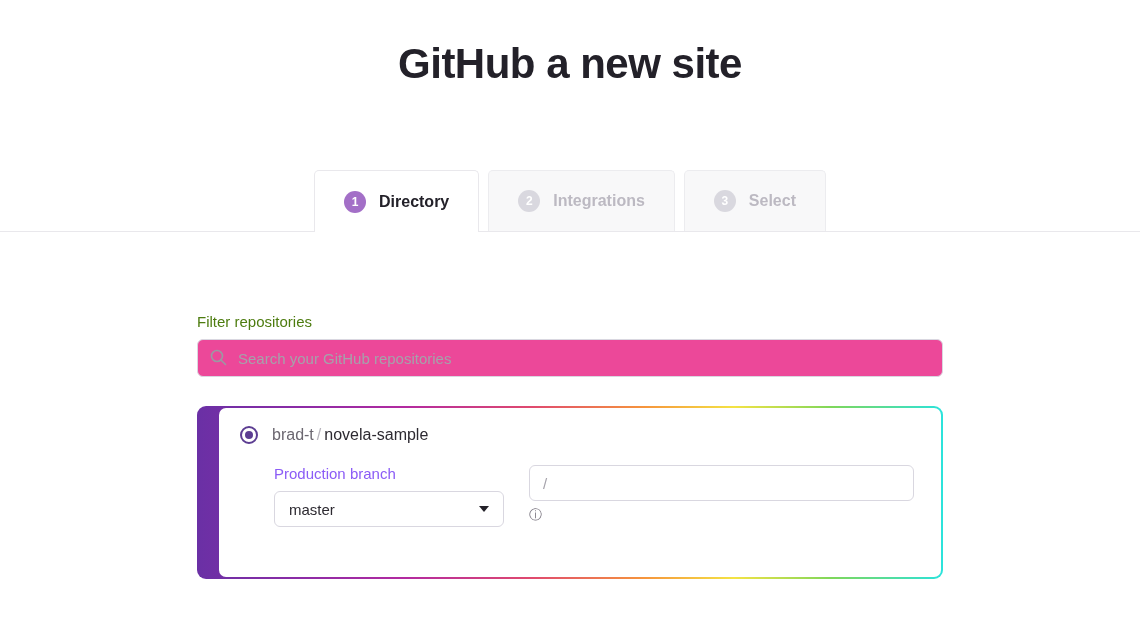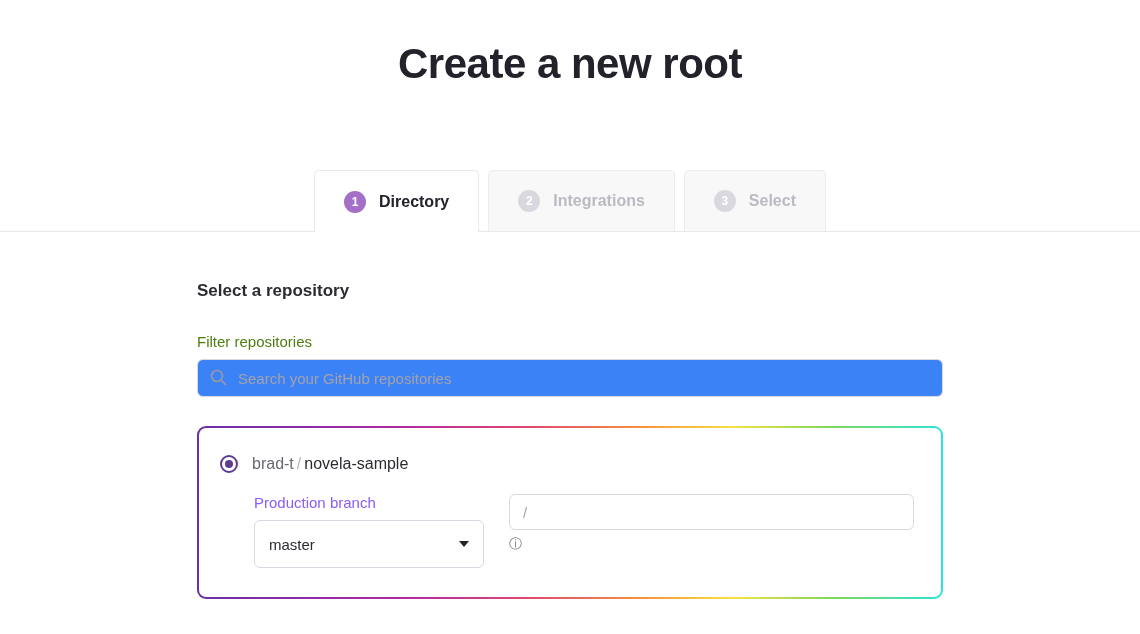--- a/index.html
+++ b/index.html
@@ -101,21 +101,21 @@
   .search-input {
     width: 100%;
     height: 38px;
     border: 1px solid #d9d7e0;
     border-radius: 6px;
     padding: 0 12px 0 40px;
     font-size: 15px;
     font-family: "Liberation Sans", sans-serif;
     color: #36313d;
     outline: none;
-    background: #3b82f6;
+    background: #ec4899;
   }
   .search-input::placeholder { color: #a5a2ab; }
   .search-icon {
     position: absolute;
     left: 13px; top: 10px;
     width: 17px; height: 17px;
     pointer-events: none;
   }
 
   
@@ -123,22 +123,23 @@
     margin-top: 29px;
     border-radius: 9px;
     padding: 2px;
     background: linear-gradient(90deg,
       #6a30a5 0%, #8c2ba6 14%, #b32aa0 28%, #e04a6e 45%,
       #f6953c 60%, #f4e344 72%, #7fd75a 85%, #2be3dc 100%);
   }
   .repo-card {
     background: #ffffff;
     border-radius: 7px;
-    padding: 27px 27px 18px 21px;
+    padding: 18px 27px 18px 21px;
     min-height: 169px;
+    margin-left: 20px;
   }
   .repo-row {
     display: flex;
     align-items: center;
     gap: 14px;
   }
   .radio {
     width: 18px; height: 18px;
     border: 2px solid #5c3d92;
     border-radius: 50%;
@@ -164,21 +165,21 @@
     display: flex;
     gap: 25px;
   }
   .field-label {
     font-size: 15px;
     color: #8b5cf6;
     margin-bottom: 9px;
   }
   .select-box {
     width: 230px;
-    height: 48px;
+    height: 36px;
     border: 1px solid #d9d7e0;
     border-radius: 6px;
     background: #fff;
     display: flex;
     align-items: center;
     justify-content: space-between;
     padding: 0 14px;
     font-size: 15px;
     color: #2d2a31;
     cursor: pointer;
@@ -213,41 +214,40 @@
   }
   .info-icon {
     font-size: 13px;
     color: #7b7680;
     line-height: 1;
   }
 </style>
 </head>
 <body>
 
-<h1 class="page-title">Create a new root</h1>
+<h1 class="page-title">GitHub a new site</h1>
 
 <div class="tabs">
   <div class="tab active">
     <span class="tab-badge">1</span>
     <span>Directory</span>
   </div>
   <div class="tab inactive">
     <span class="tab-badge">2</span>
     <span>Integrations</span>
   </div>
   <div class="tab inactive">
     <span class="tab-badge">3</span>
     <span>Select</span>
   </div>
 </div>
 
 <div class="divider"></div>
 
 <div class="content">
-  <div class="section-heading">Select a repository</div>
 
   <div class="filter-label">Filter repositories</div>
 
   <div class="search-wrap">
     <svg class="search-icon" viewBox="0 0 17 17">
       <circle cx="7" cy="7" r="5.5" fill="none" stroke="#9b99a3" stroke-width="1.6"></circle>
       <line x1="11.2" y1="11.2" x2="15.5" y2="15.5" stroke="#9b99a3" stroke-width="1.6" stroke-linecap="round"></line>
     </svg>
     <input class="search-input" type="text" placeholder="Search your GitHub repositories" style="">
   </div>

